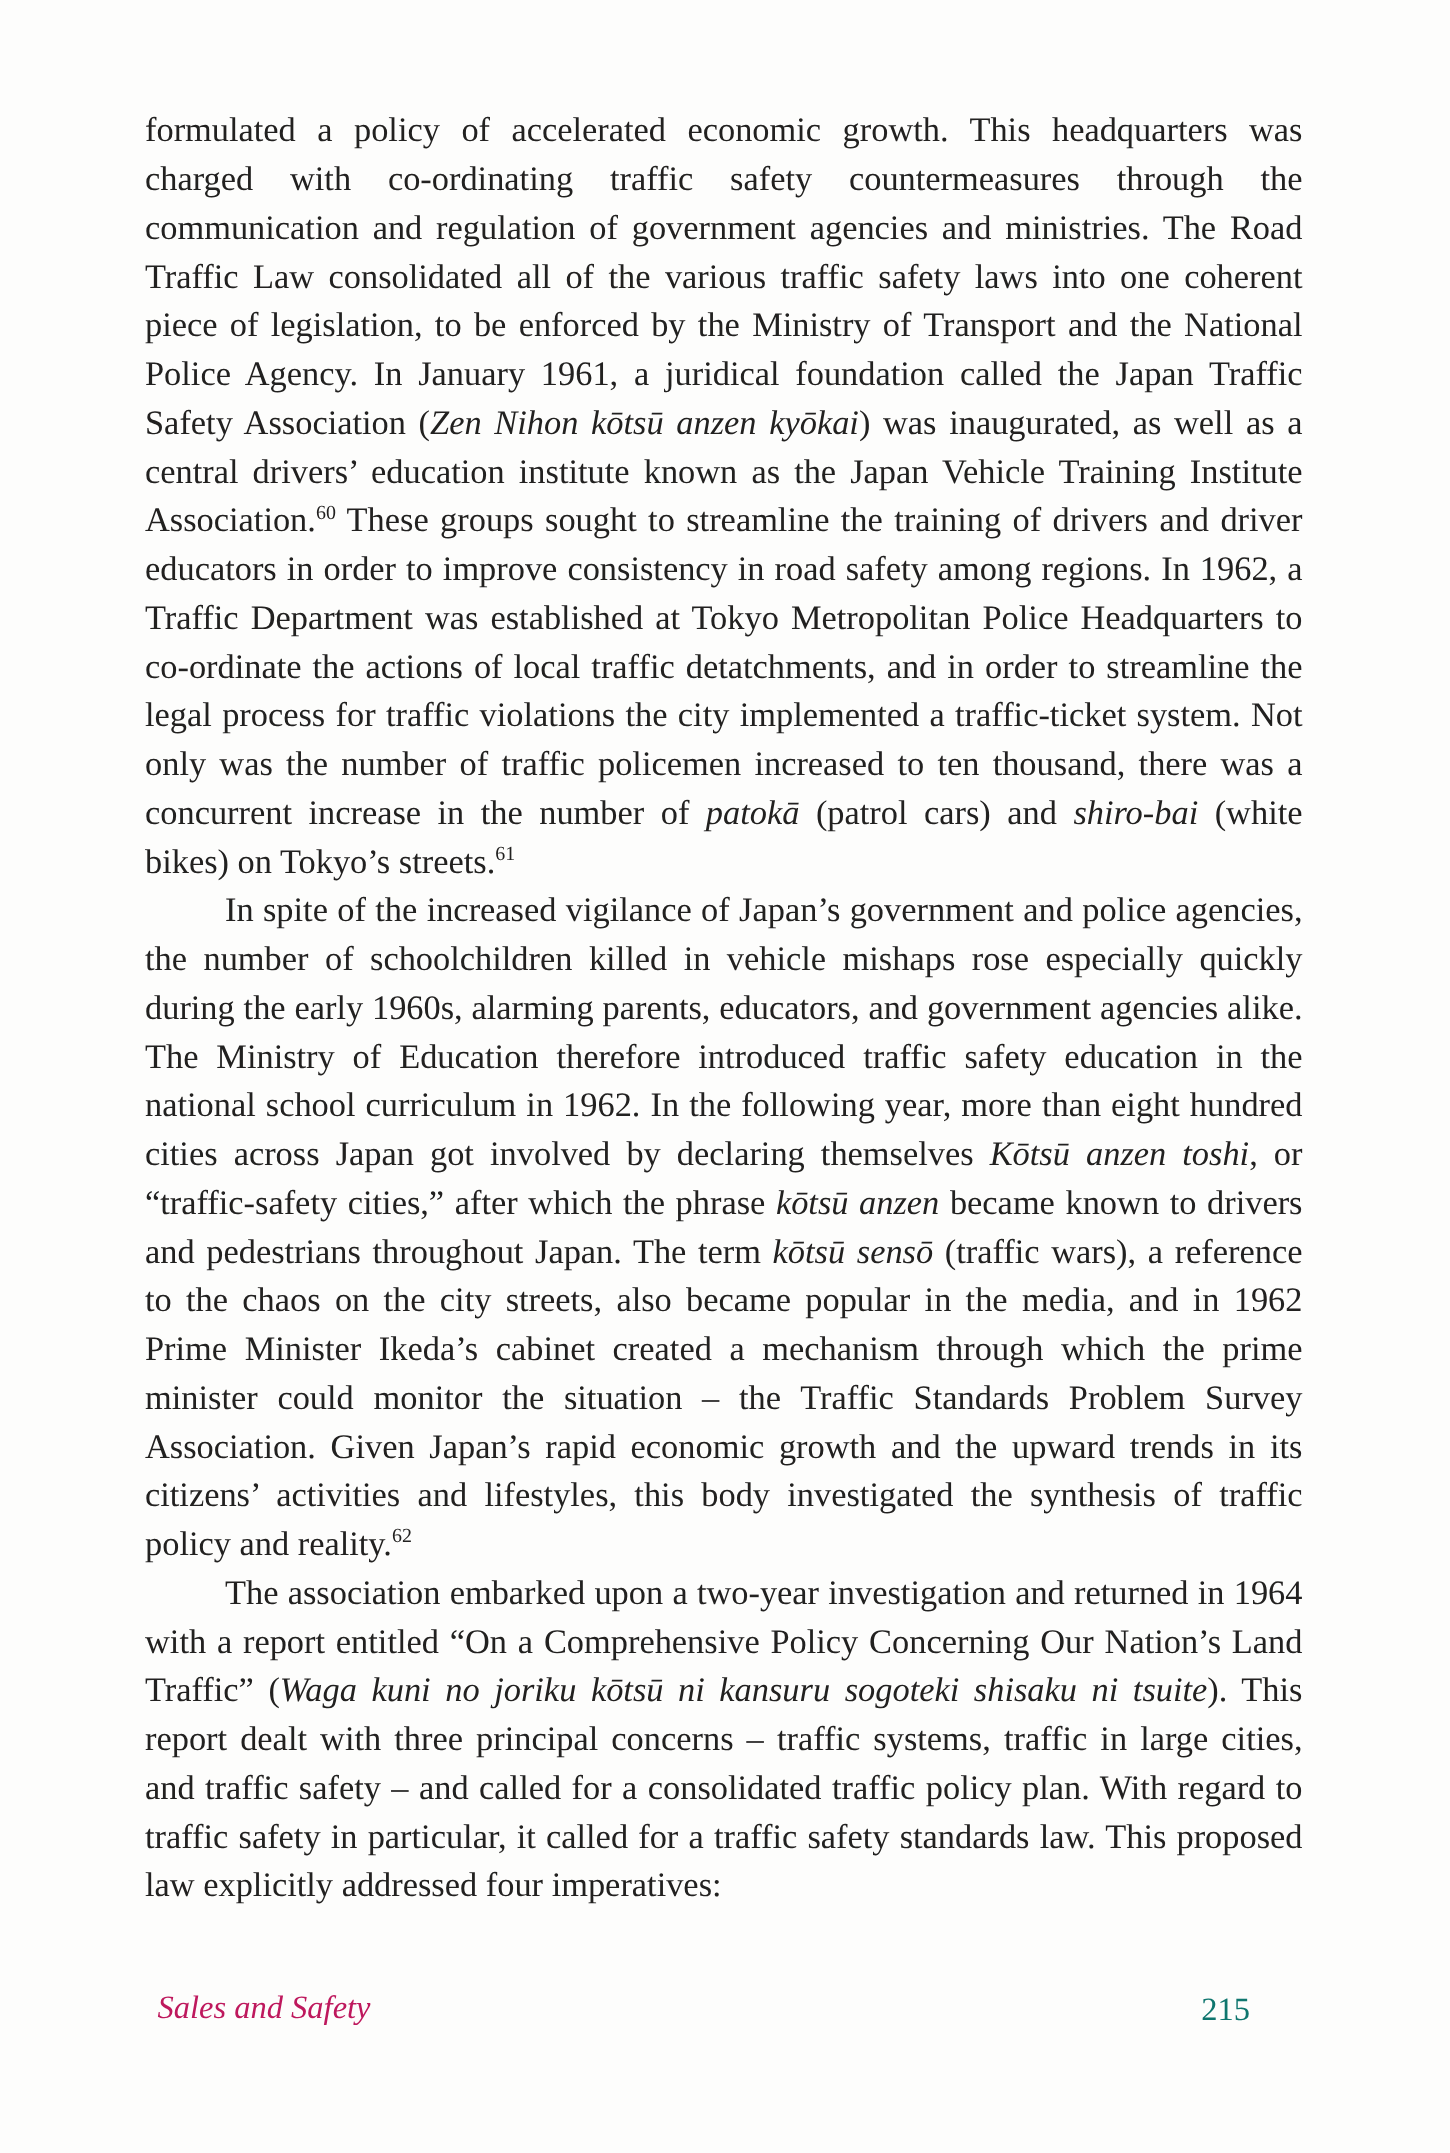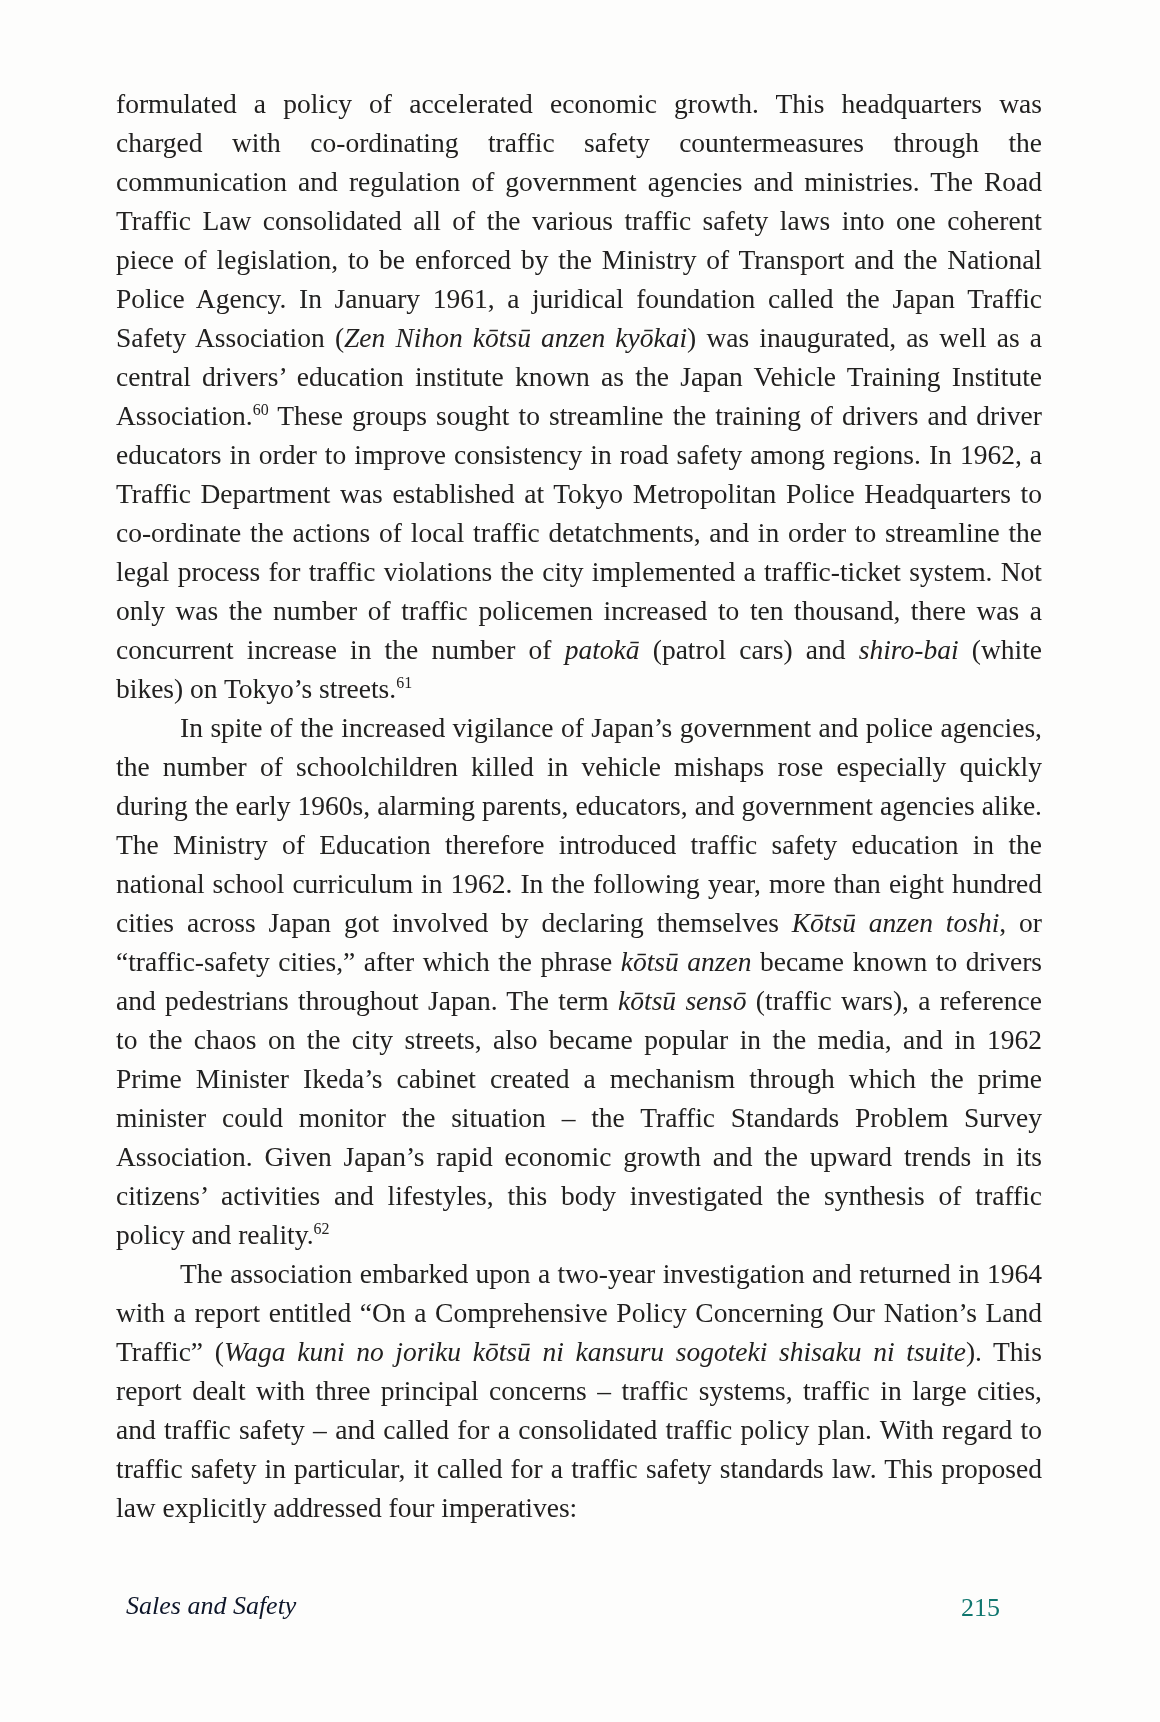--- a/index.html
+++ b/index.html
@@ -46,21 +46,21 @@
     line-height: 0;
     vertical-align: super;
   }
   .footer-title {
     position: absolute;
     left: 126px;
     top: 1590px;
     font-style: italic;
     font-size: 26px;
     line-height: 32px;
-    color: #0f172a;
+    color: #be185d;
   }
   .footer-page-number {
     position: absolute;
     left: 940px;
     width: 60px;
     top: 1592px;
     text-align: right;
     font-size: 26px;
     line-height: 32px;
     color: #0f766e;

